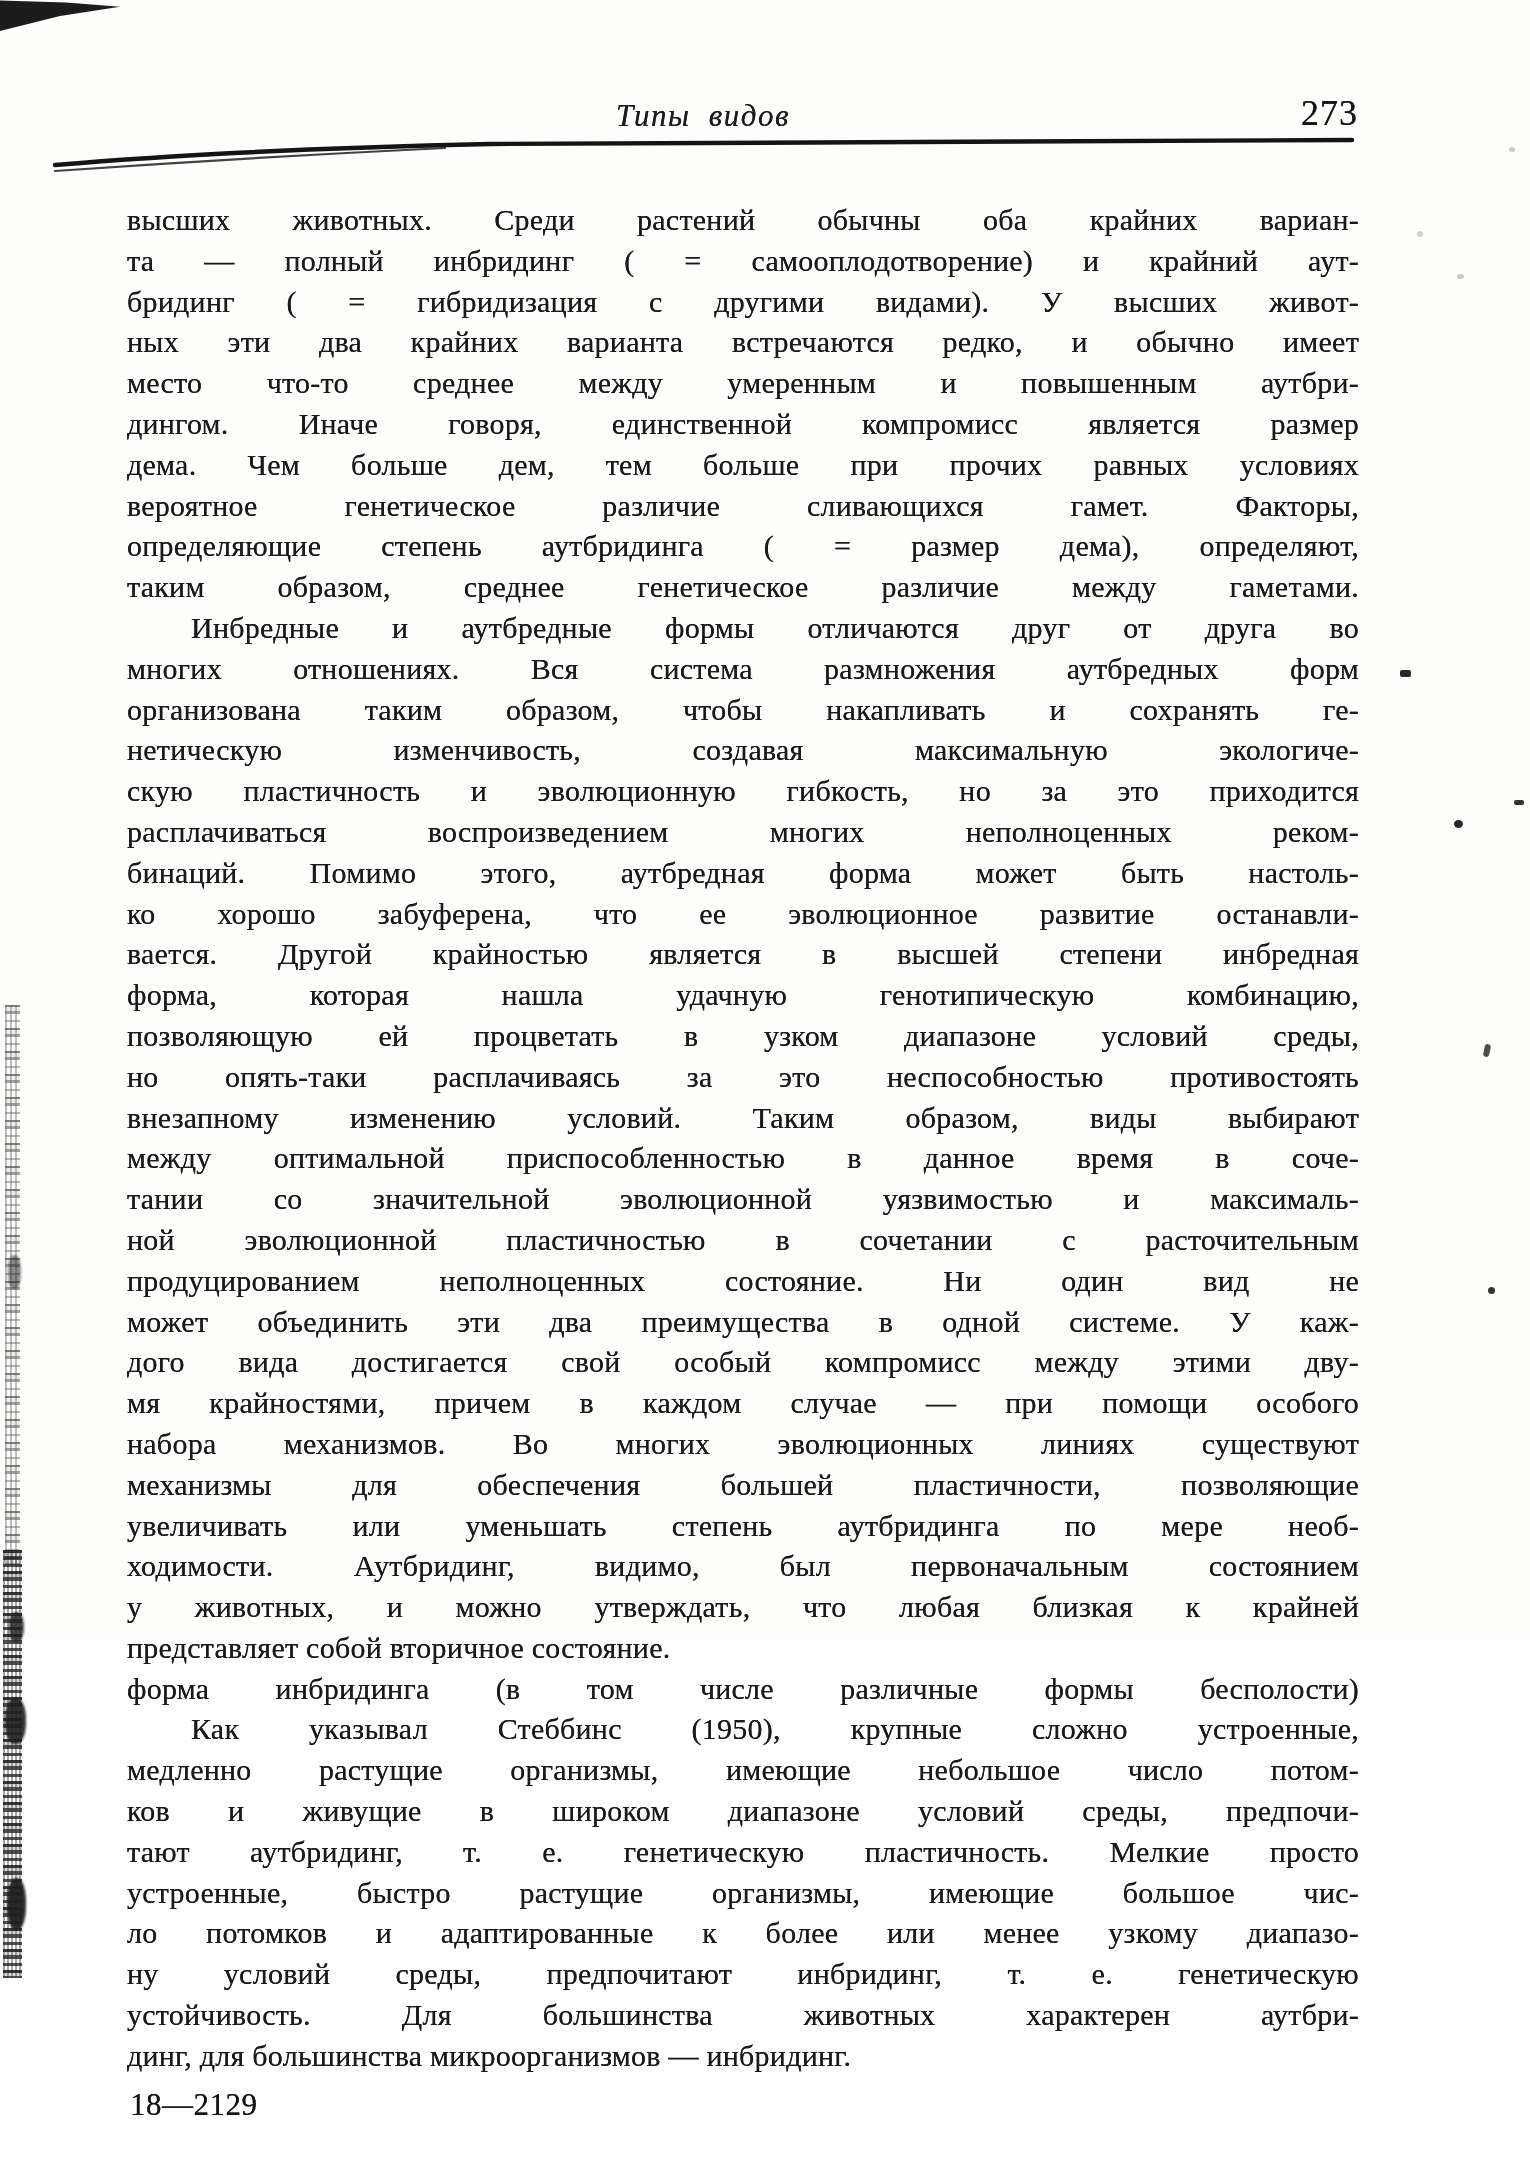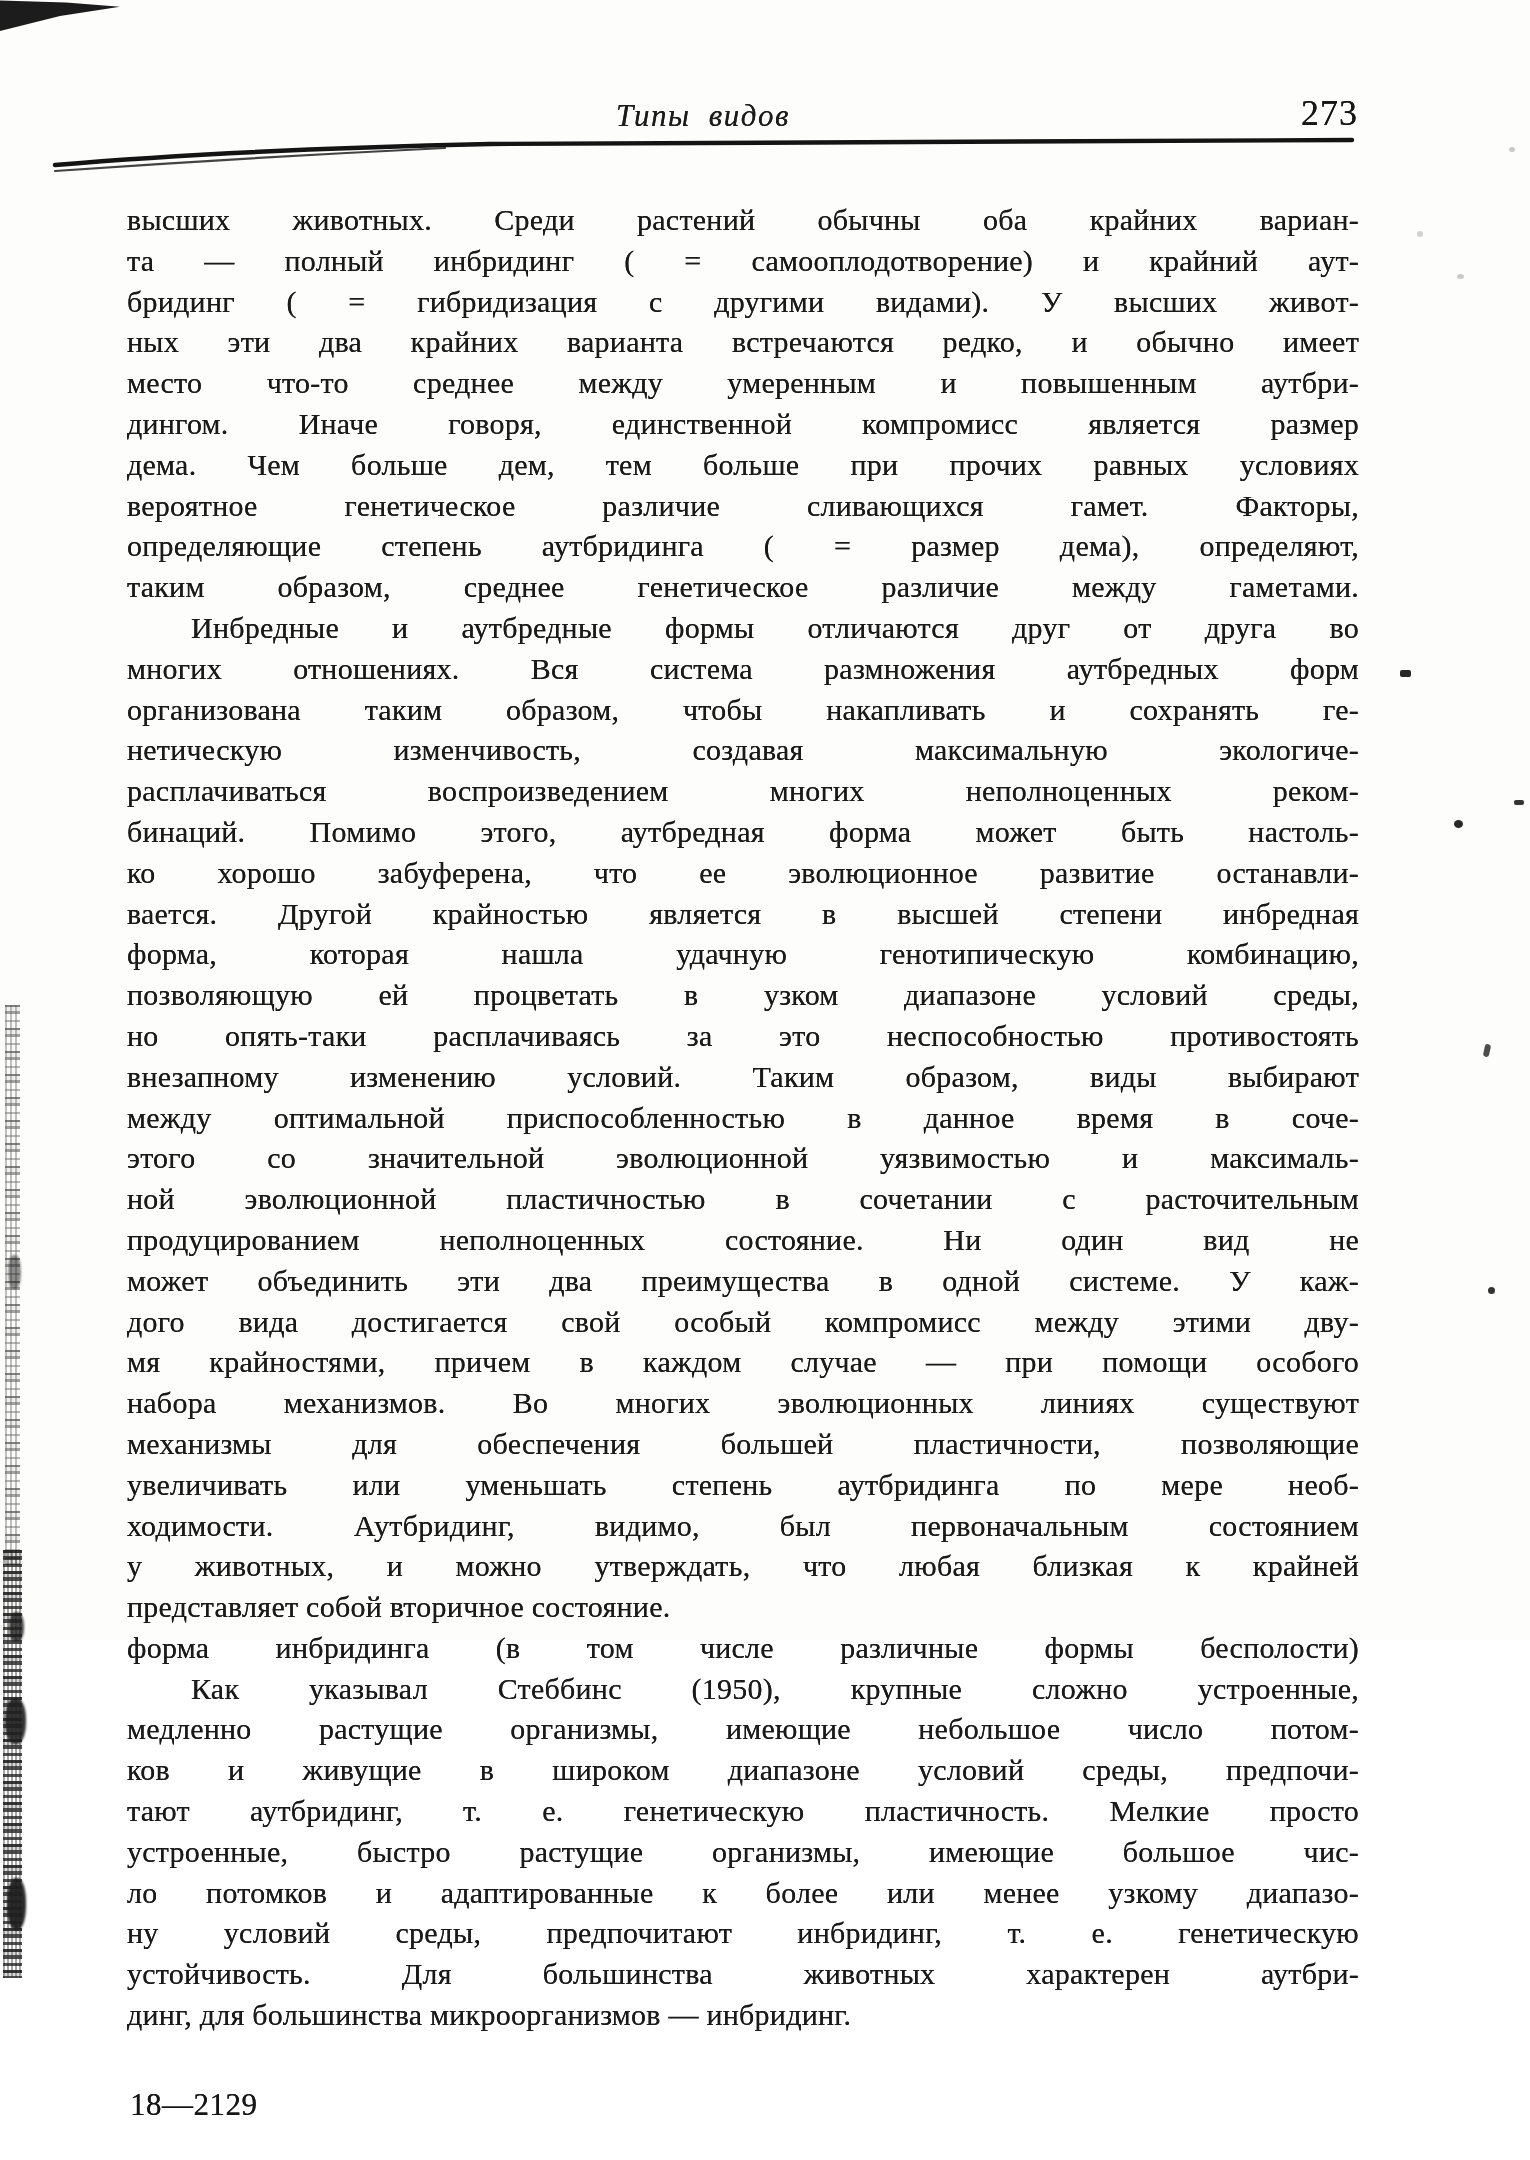--- a/index.html
+++ b/index.html
@@ -160,30 +160,31 @@
       <div class="line just">место что-то среднее между умеренным и повышенным аутбри-</div>
       <div class="line just">дингом. Иначе говоря, единственной компромисс является размер</div>
       <div class="line just">дема. Чем больше дем, тем больше при прочих равных условиях</div>
       <div class="line just">вероятное генетическое различие сливающихся гамет. Факторы,</div>
       <div class="line just">определяющие степень аутбридинга ( = размер дема), определяют,</div>
       <div class="line just">таким образом, среднее генетическое различие между гаметами.</div>
       <div class="line just ind">Инбредные и аутбредные формы отличаются друг от друга во</div>
       <div class="line just">многих отношениях. Вся система размножения аутбредных форм</div>
       <div class="line just">организована таким образом, чтобы накапливать и сохранять ге-</div>
       <div class="line just">нетическую изменчивость, создавая максимальную экологиче-</div>
+      <div class="line just">скую пластичность и эволюционную гибкость, но за это приходится</div>
       <div class="line just">расплачиваться воспроизведением многих неполноценных реком-</div>
       <div class="line just">бинаций. Помимо этого, аутбредная форма может быть настоль-</div>
       <div class="line just">ко хорошо забуферена, что ее эволюционное развитие останавли-</div>
       <div class="line just">вается. Другой крайностью является в высшей степени инбредная</div>
       <div class="line just">форма, которая нашла удачную генотипическую комбинацию,</div>
       <div class="line just">позволяющую ей процветать в узком диапазоне условий среды,</div>
       <div class="line just">но опять-таки расплачиваясь за это неспособностью противостоять</div>
       <div class="line just">внезапному изменению условий. Таким образом, виды выбирают</div>
       <div class="line just">между оптимальной приспособленностью в данное время в соче-</div>
-      <div class="line just">этого со значительной эволюционной уязвимостью и максималь-</div>
+      <div class="line just">тании со значительной эволюционной уязвимостью и максималь-</div>
       <div class="line just">ной эволюционной пластичностью в сочетании с расточительным</div>
       <div class="line just">продуцированием неполноценных состояние. Ни один вид не</div>
       <div class="line just">может объединить эти два преимущества в одной системе. У каж-</div>
       <div class="line just">дого вида достигается свой особый компромисс между этими дву-</div>
       <div class="line just">мя крайностями, причем в каждом случае — при помощи особого</div>
       <div class="line just">набора механизмов. Во многих эволюционных линиях существуют</div>
       <div class="line just">механизмы для обеспечения большей пластичности, позволяющие</div>
       <div class="line just">увеличивать или уменьшать степень аутбридинга по мере необ-</div>
       <div class="line just">ходимости. Аутбридинг, видимо, был первоначальным состоянием</div>
       <div class="line just">у животных, и можно утверждать, что любая близкая к крайней</div>

